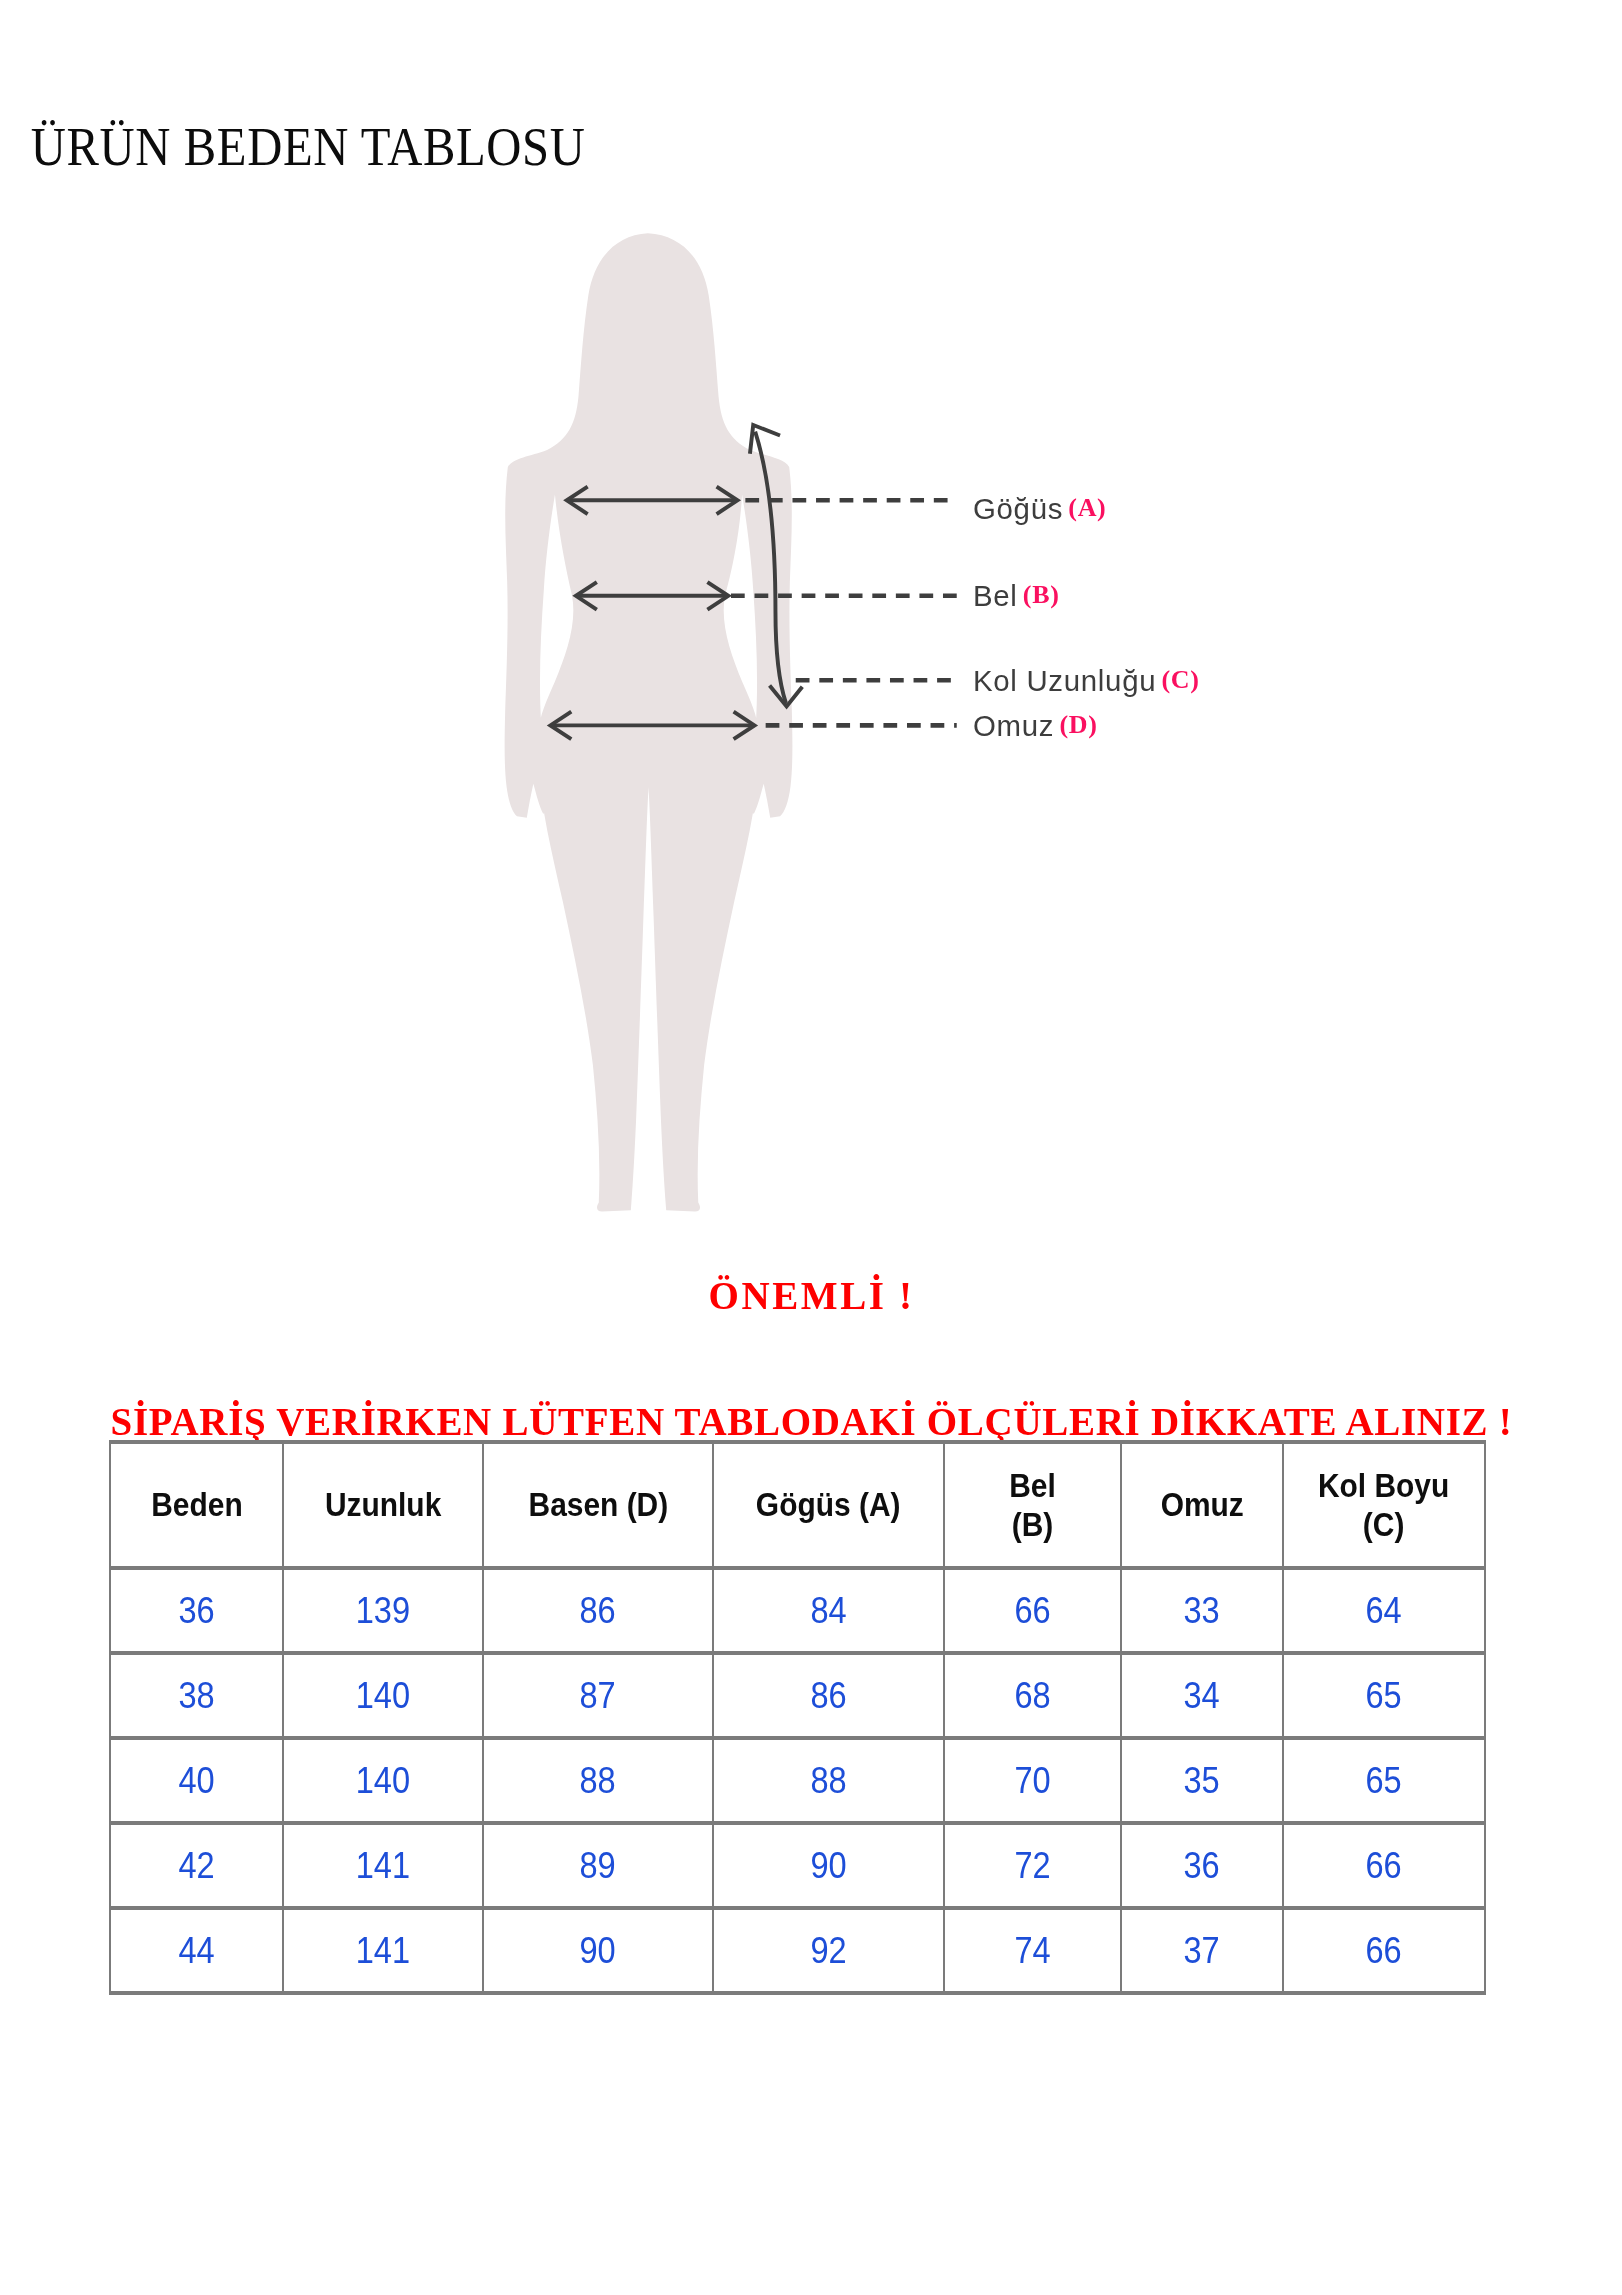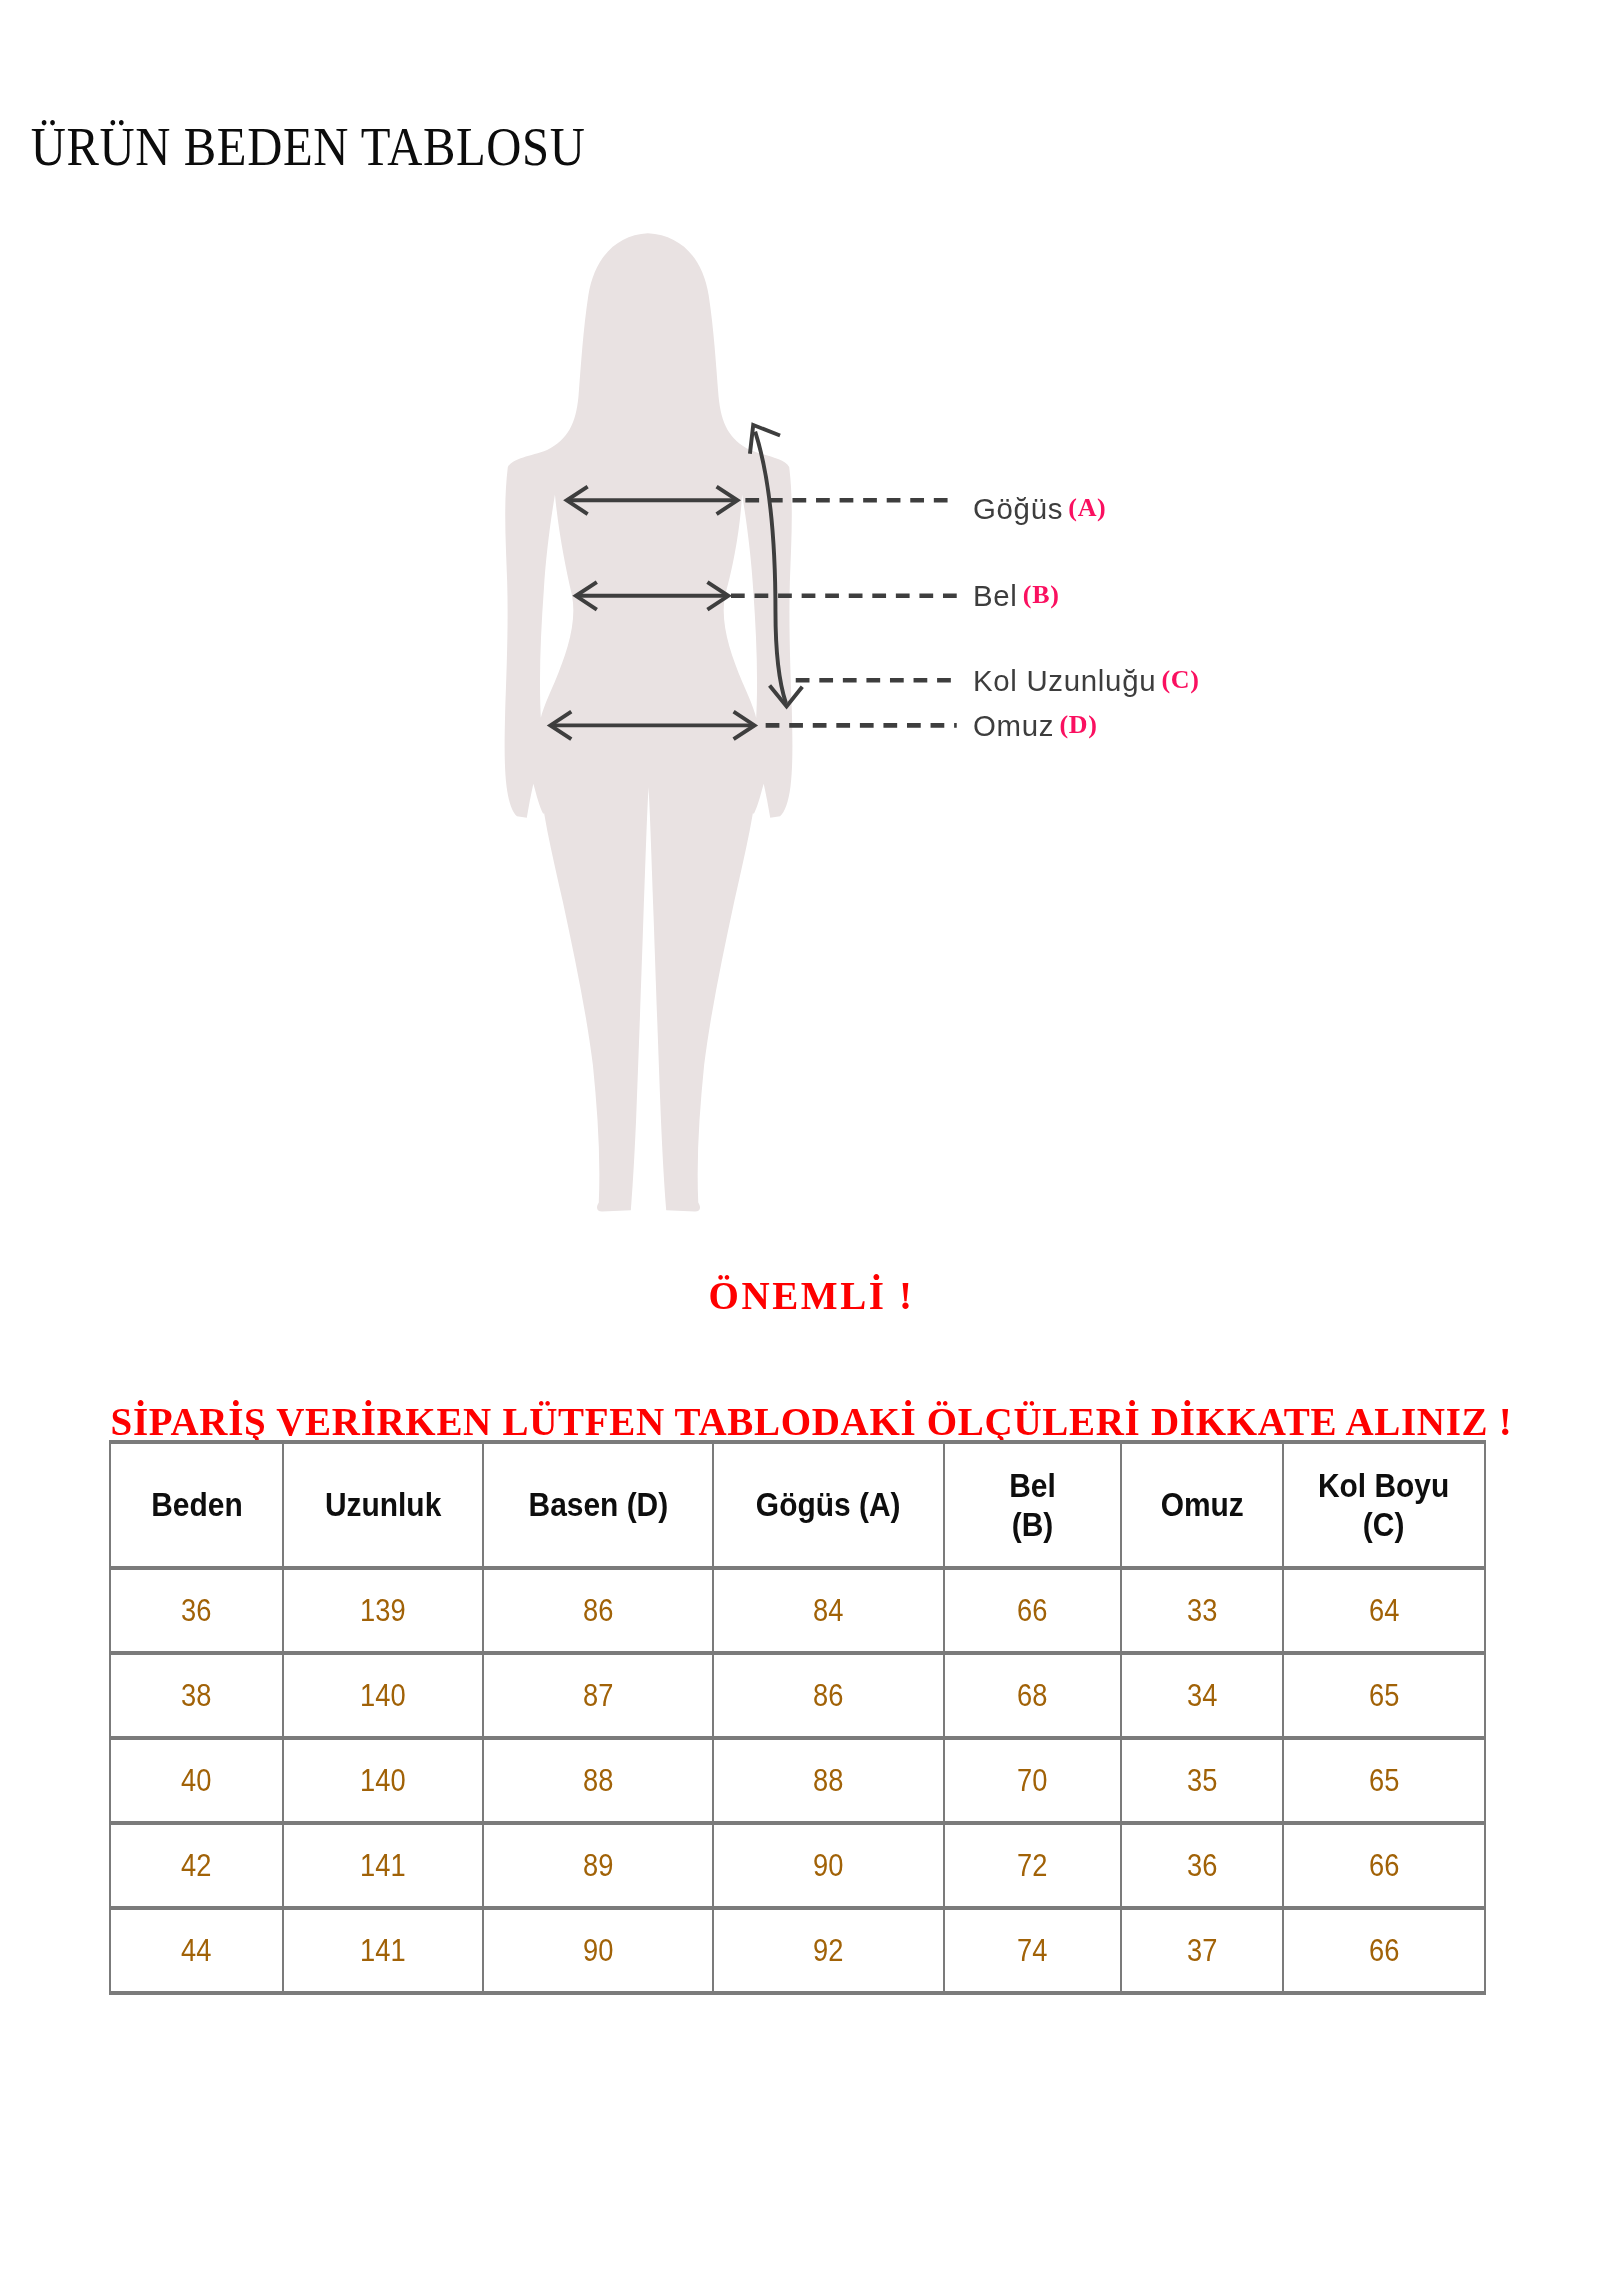--- a/index.html
+++ b/index.html
@@ -51,21 +51,21 @@
     position:absolute;top:1440px;left:109px;width:1375px;
     border-collapse:collapse;table-layout:fixed;background:#ffffff;
   }
   .size-table th,.size-table td{
     border:2.6px solid #7b7b7b;border-top-width:4.6px;border-bottom-width:4.6px;
     text-align:center;vertical-align:middle;padding:0;
   }
   .size-table th{
     height:122px;font-weight:700;font-size:34px;color:#0e0e0e;line-height:1.15;
   }
-  .size-table td{height:81px;font-size:31px;color:#a16207;}
+  .size-table td{height:81px;font-size:37px;color:#1d4ed8;}
   .size-table .squeeze{display:inline-block;transform:scaleX(.88);transform-origin:center;white-space:pre-line;}
 </style>
 </head>
 <body>
 
 <div class="abs page-title">
   <span class="squeeze">ÜRÜN BEDEN TABLOSU</span>
 </div>
 
 <svg class="abs figure-svg" viewBox="700 300 1100 1600" xmlns="http://www.w3.org/2000/svg">

